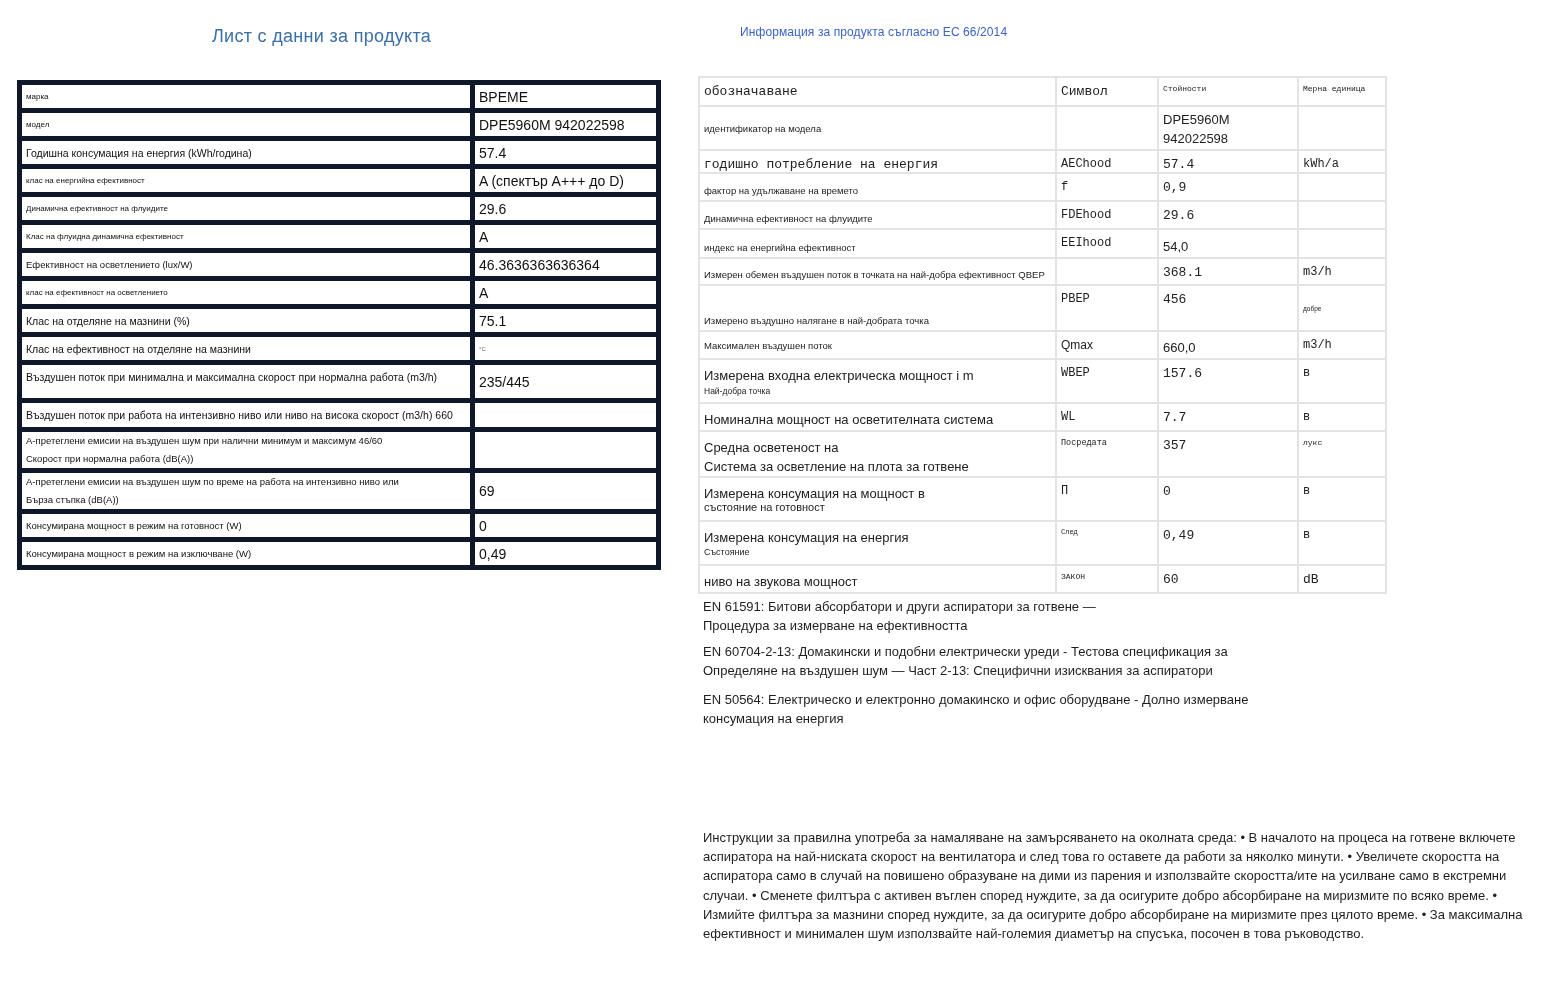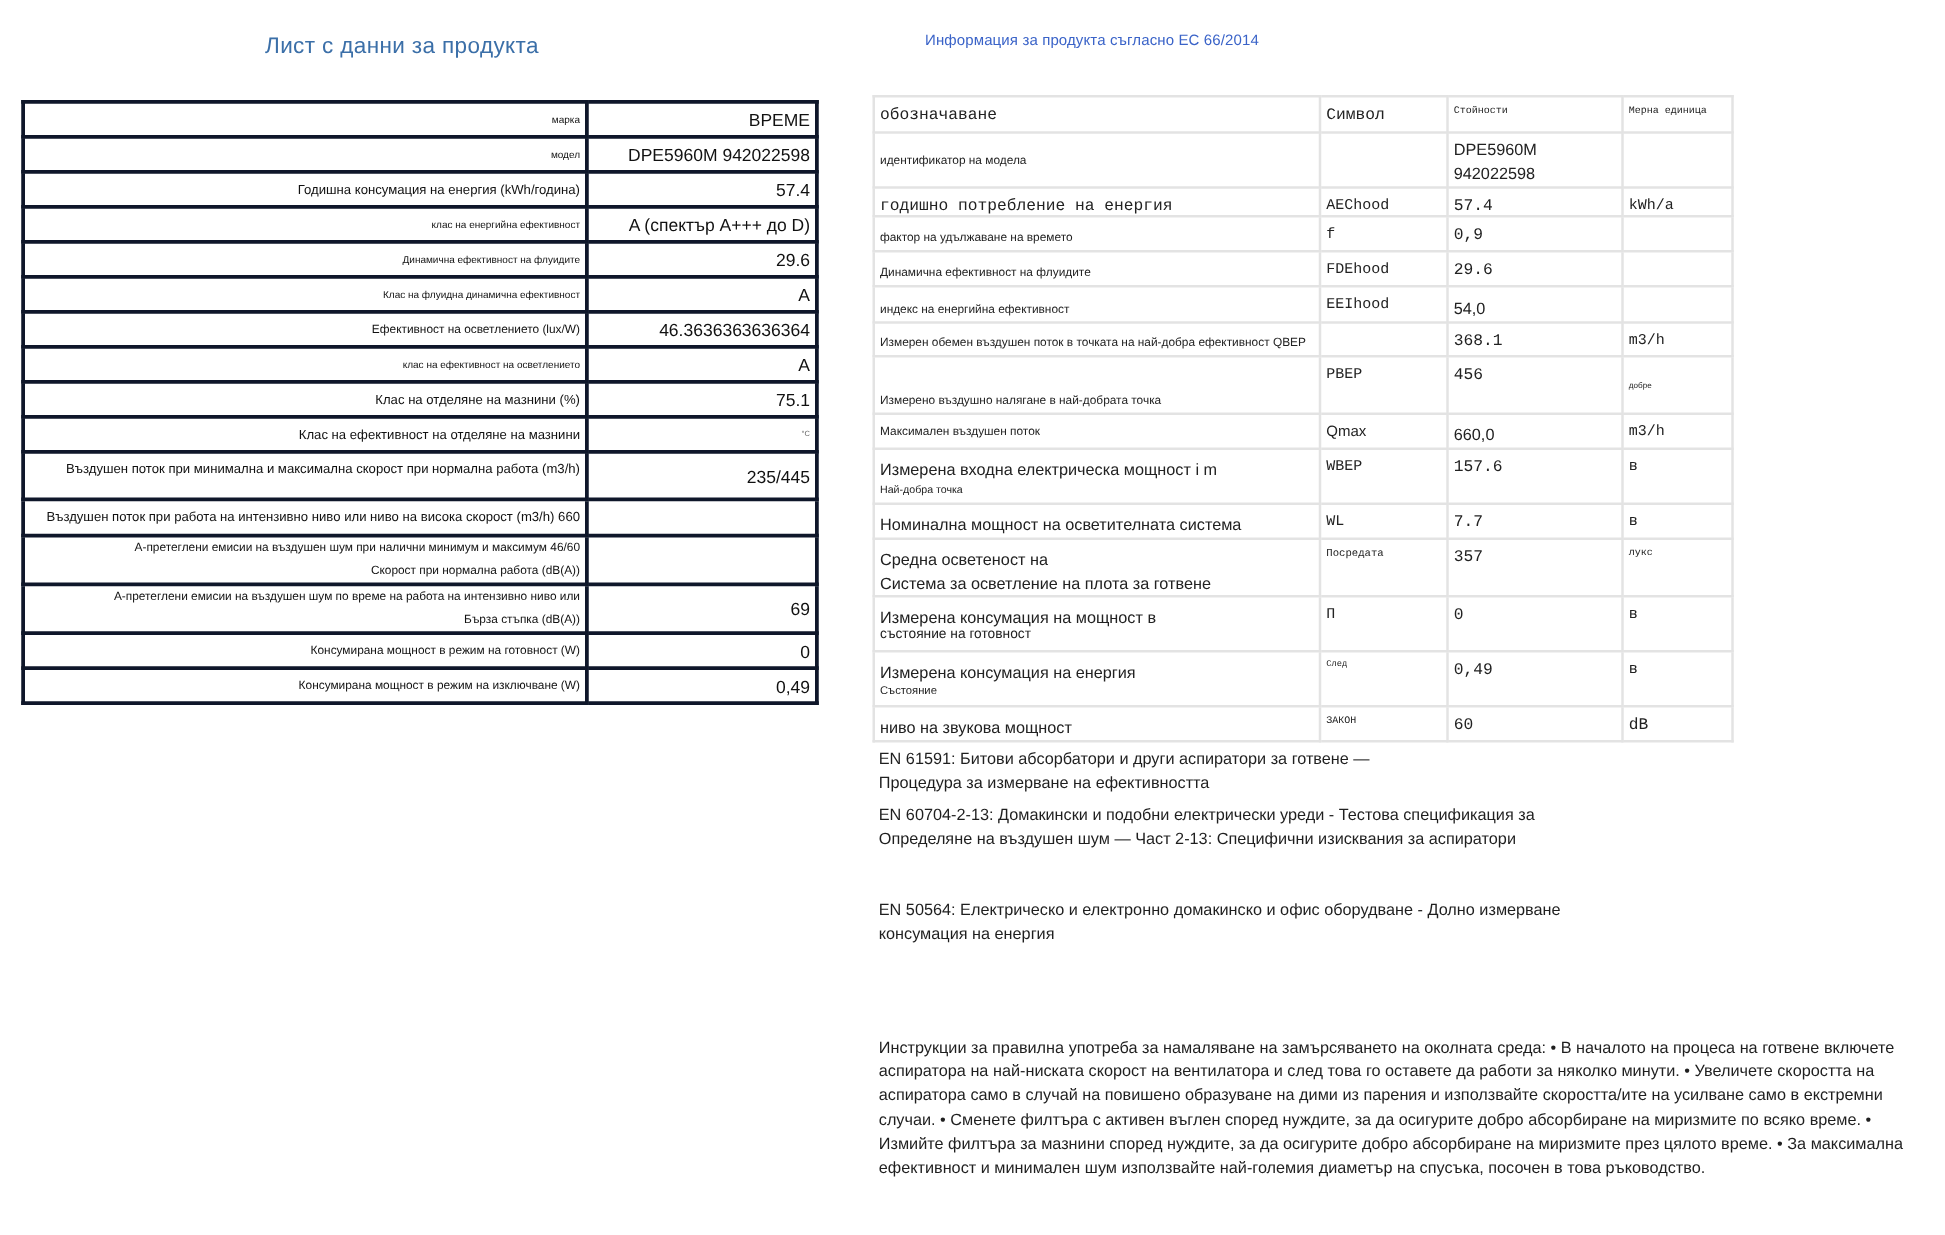--- a/index.html
+++ b/index.html
@@ -3,21 +3,21 @@
 <meta charset="utf-8">
 <style>
   html, body { margin:0; padding:0; background:#ffffff; }
   body { width:1556px; height:988px; position:relative; overflow:hidden; font-family:"Liberation Sans", sans-serif; color:#1a1a1a; }
 
   .title-left { position:absolute; left:212px; top:26px; font-size:18px; color:#3b6fa8; letter-spacing:0.3px; }
   .title-right { position:absolute; left:704px; top:25px; font-size:12px; color:#3a63c8; letter-spacing:0.1px;margin-left:36px; }
 
   
   table.left { position:absolute; left:17px; top:80px; width:632px; border-collapse:collapse; table-layout:fixed; }
-  table.left td { border:3px solid #0f172a; padding:0 4px; vertical-align:middle; color:#111;text-align:right; }
+  table.left td { border:5px solid #0f172a; padding:0 4px; vertical-align:middle; color:#111; }
   table.left td.c1 { width:440px; }
   table.left td.c2 { width:173px; font-size:14px; }
   table.left tr { height:28px; }
   .fs8 { font-size:8px; }
   .fs9 { font-size:9.5px; }
   .fs10 { font-size:10.5px; }
   .lh { line-height:18px; }
 
   
   table.right { position:absolute; left:698px; top:76px; width:686px; border-collapse:collapse; table-layout:fixed; }
@@ -228,18 +228,18 @@
   </table>
 
 <div class="notes" style="top:597px">
   <div>EN 61591: Битови абсорбатори и други аспиратори за готвене —</div>
   <div>Процедура за измерване на ефективността</div>
 </div>
 <div class="notes" style="top:642px;width:640px">
   <div>EN 60704-2-13: Домакински и подобни електрически уреди - Тестова спецификация за</div>
   <div>Определяне на въздушен шум — Част 2-13: Специфични изисквания за аспиратори</div>
 </div>
-<div class="notes" style="top:718px;width:640px">
+<div class="notes" style="top:690px;width:640px">
   <div>EN 50564: Електрическо и електронно домакинско и офис оборудване - Долно измерване</div>
   <div>консумация на енергия</div>
 </div>
 
 <div class="instr">Инструкции за правилна употреба за намаляване на замърсяването на околната среда: •  В началото на процеса на готвене включете аспиратора на най-ниската скорост на вентилатора и след това го оставете да работи за няколко минути. •  Увеличете скоростта на аспиратора само в случай на повишено образуване на дими из парения и използвайте скоростта/ите на усилване само в екстремни случаи. •  Сменете филтъра с активен въглен според нуждите, за да осигурите добро абсорбиране на миризмите по всяко време. •  Измийте филтъра за мазнини според нуждите, за да осигурите добро абсорбиране на миризмите през цялото време. •  За максимална ефективност и минимален шум използвайте най-големия диаметър на спусъка, посочен в това ръководство.</div>
 
 </body></html>

